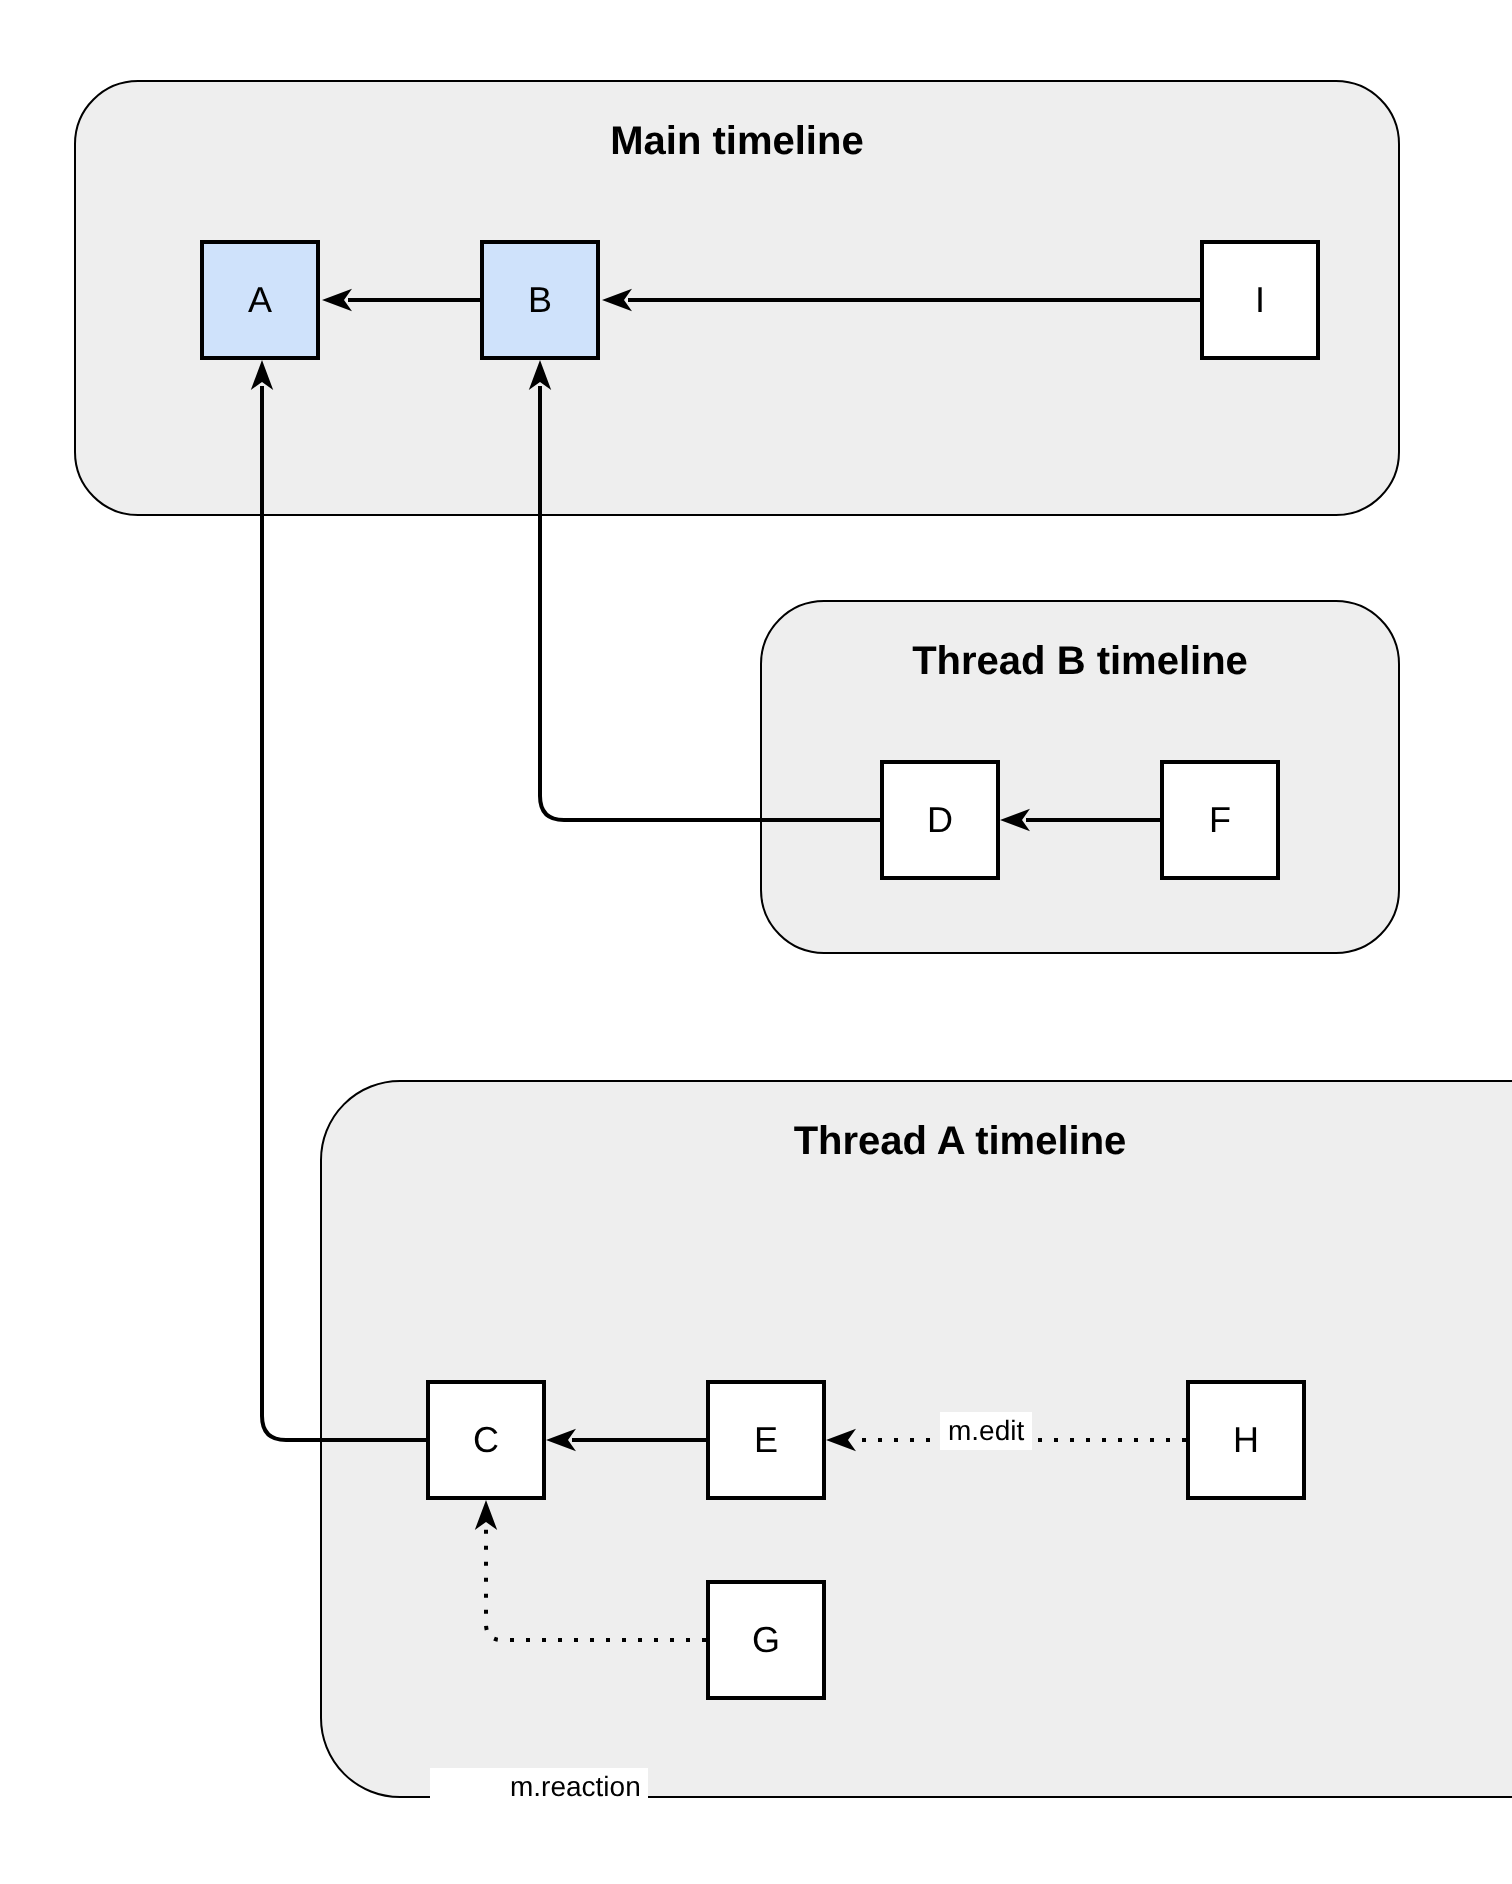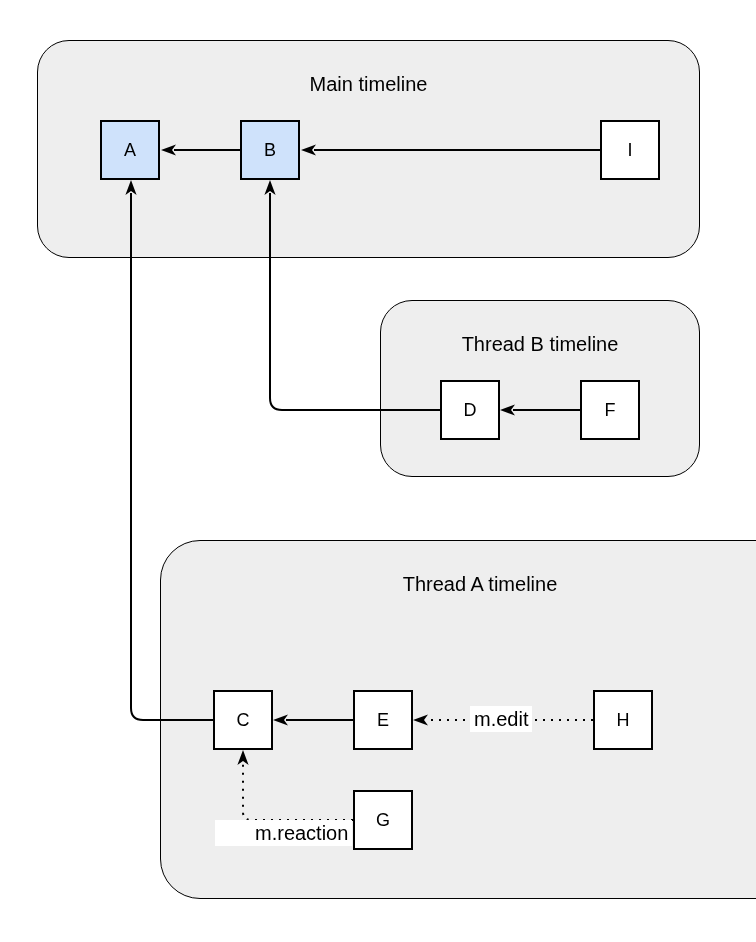--- a/index.html
+++ b/index.html
@@ -8,43 +8,43 @@
 
   .container-box{
     position:absolute;
     background:#eeeeee;
     border:1.5px solid #000000;
     border-radius:32px;
     box-sizing:border-box;
   }
   .container-title{
     text-align:center;
-    margin-top:32px;
+    margin-top:19px;
     font-size:20px;
-    font-weight:normal;
+    font-weight:bold;
     line-height:1.1;
   }
 
   .edges{position:absolute;left:0;top:0;width:756px;height:942px;}
 
   .node{
     position:absolute;
     width:60px;height:60px;
     background:#ffffff;
     border:2px solid #000000;
     box-sizing:border-box;
     display:flex;align-items:center;justify-content:center;
     font-size:18px;
   }
   .node.highlight{background:#cfe2fb;}
 
   .edge-label{
     position:absolute;
     background:#ffffff;
-    font-size:20px;
+    font-size:14px;
     line-height:1.2;
     padding:1px 4px;
     white-space:nowrap;
   }
 </style>
 </head>
 <body>
 
 <div class="canvas">
 
@@ -125,15 +125,15 @@
     <span>E</span>
   </div>
   <div class="node" style="left:593px;top:690px;">
     <span>H</span>
   </div>
   <div class="node" style="left:353px;top:790px;">
     <span>G</span>
   </div>
 
   <div class="edge-label" style="left:470px;top:706px;">m.edit</div>
-  <div class="edge-label" style="left:215px;top:820px;padding-left:40px;">m.reaction</div>
+  <div class="edge-label" style="left:215px;top:884px;padding-left:40px;">m.reaction</div>
 
 </div>
 
 </body></html>

